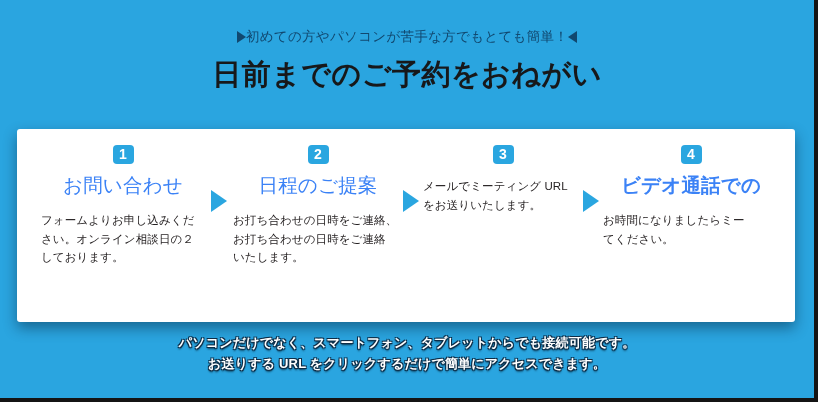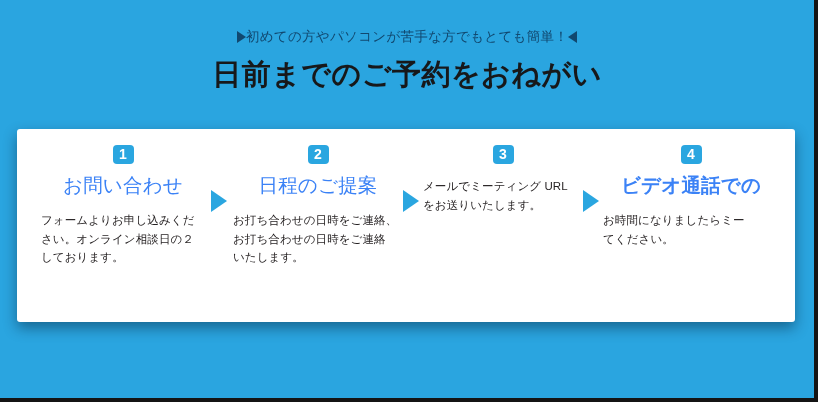--- a/index.html
+++ b/index.html
@@ -225,15 +225,17 @@
         <div class="step-body">
           <span class="bl">お時間になりましたらミー</span>
           <span class="bl">てください。</span>
         </div>
       </div>
 
     </div>
   </div>
 
   <div class="footer">
+    <span class="fl">パソコンだけでなく、スマートフォン、タブレットからでも接続可能です。</span>
+    <span class="fl">お送りする URL をクリックするだけで簡単にアクセスできます。</span>
   </div>
 
 </div>
 
 </body></html>

